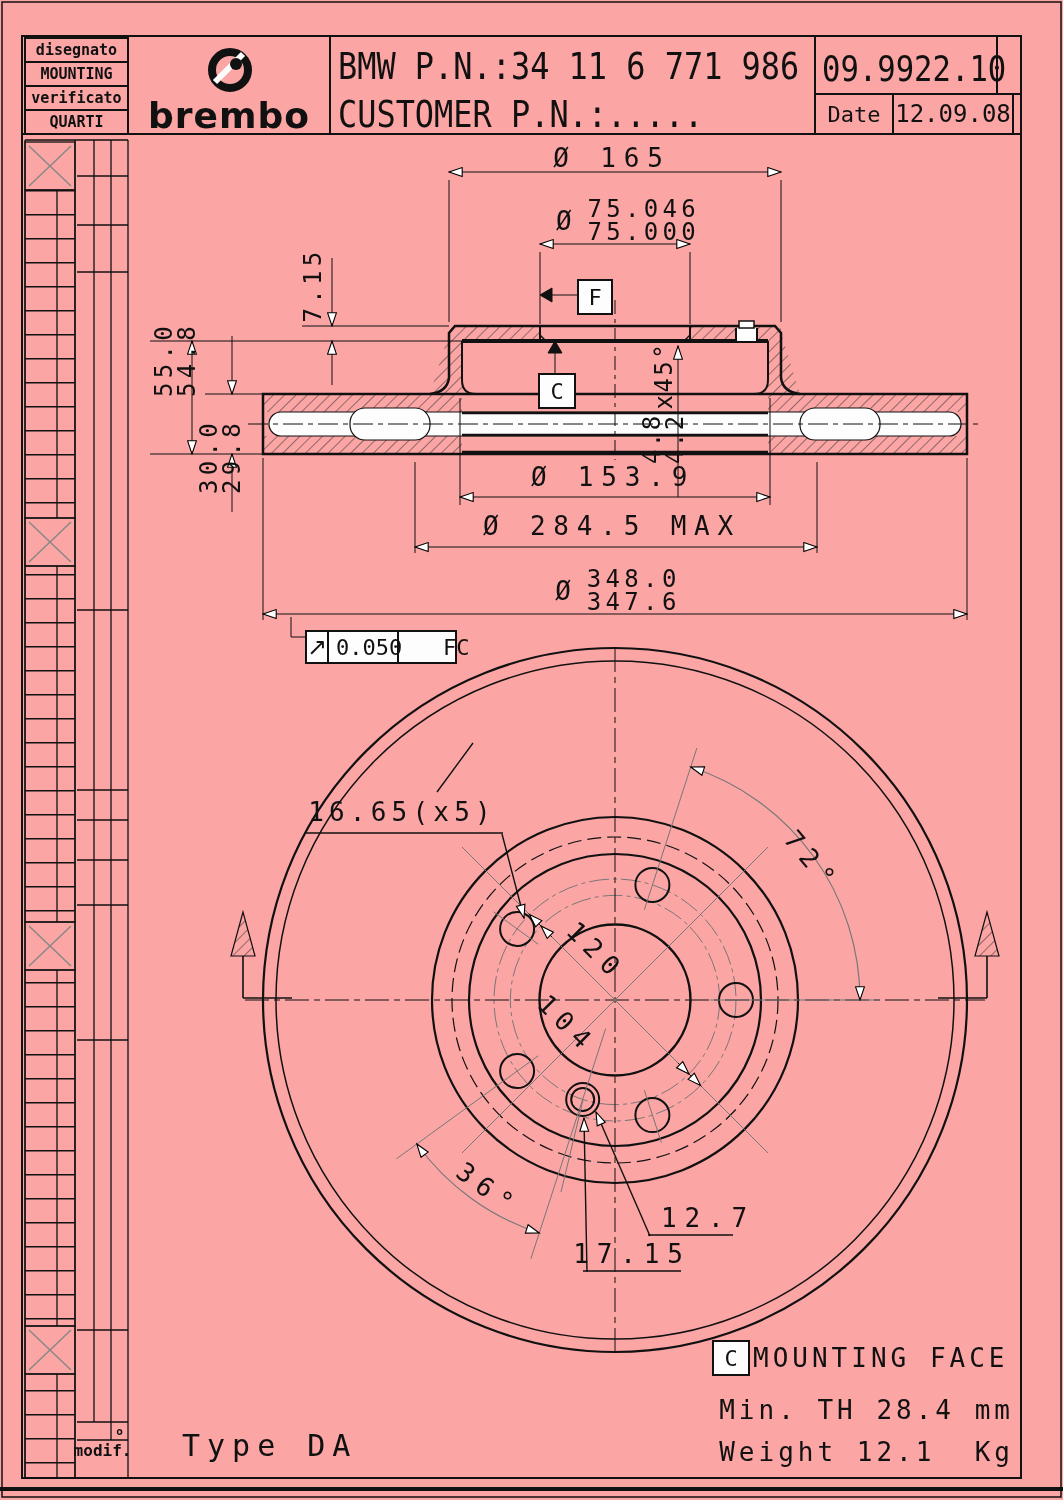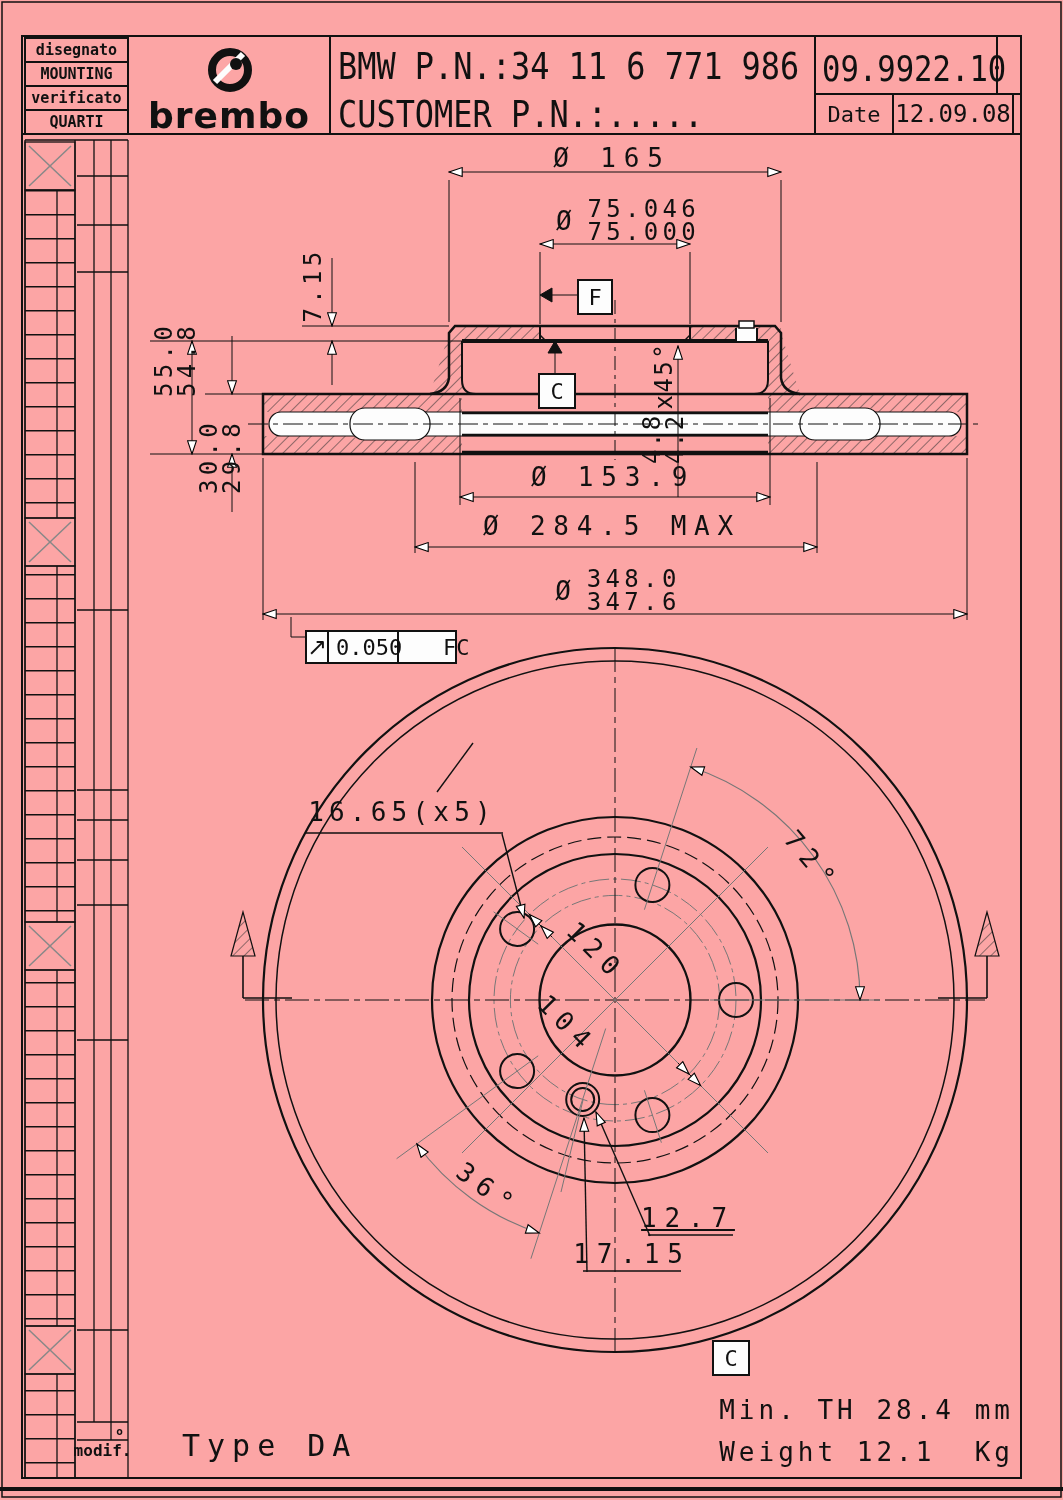--- a/index.html
+++ b/index.html
@@ -342,23 +342,24 @@
   <div class="c1">↗</div>
   <div class="c2">0.050</div>
   <div class="c3">FC</div>
 </div>
 
 <div class="lbl dim" style="left:402px;top:812px;letter-spacing:0.2em;">16.65(x5)</div>
 <div class="lbl dim" style="left:812px;top:861px;transform:translate(-50%,-50%) rotate(50deg);">72°</div>
 <div class="lbl rot45 dim" style="left:596px;top:951px;">120</div>
 <div class="lbl rot45 dim" style="left:567px;top:1024px;">104</div>
 <div class="lbl dim" style="left:488px;top:1189px;transform:translate(-50%,-50%) rotate(36deg);">36°</div>
-<div class="lbl dim" style="left:688px;top:1218px;text-decoration:underline;">12.7</div>
+<div class="lbl dim" style="left:708px;top:1218px;">12.7</div>
 <div class="lbl dim" style="left:632px;top:1254px;">17.15</div>
 
 <div class="datum" style="left:712px;top:1340px;width:34px;height:32px;">
       <span>C</span>
     </div>
+<div class="note" style="position:absolute;left:753px;top:1343px;">MOUNTING FACE</div>
 <div class="note" style="position:absolute;right:49px;top:1395px;white-space:pre;">Min. TH 28.4 mm</div>
 <div class="note" style="position:absolute;right:49px;top:1437px;white-space:pre;">Weight 12.1  Kg</div>
 <div style="position:absolute;left:150px;top:1428px;font-size:30px;letter-spacing:7px;white-space:pre;margin-left:32px;">Type DA</div>
 
 </div>
 
 </body></html>

